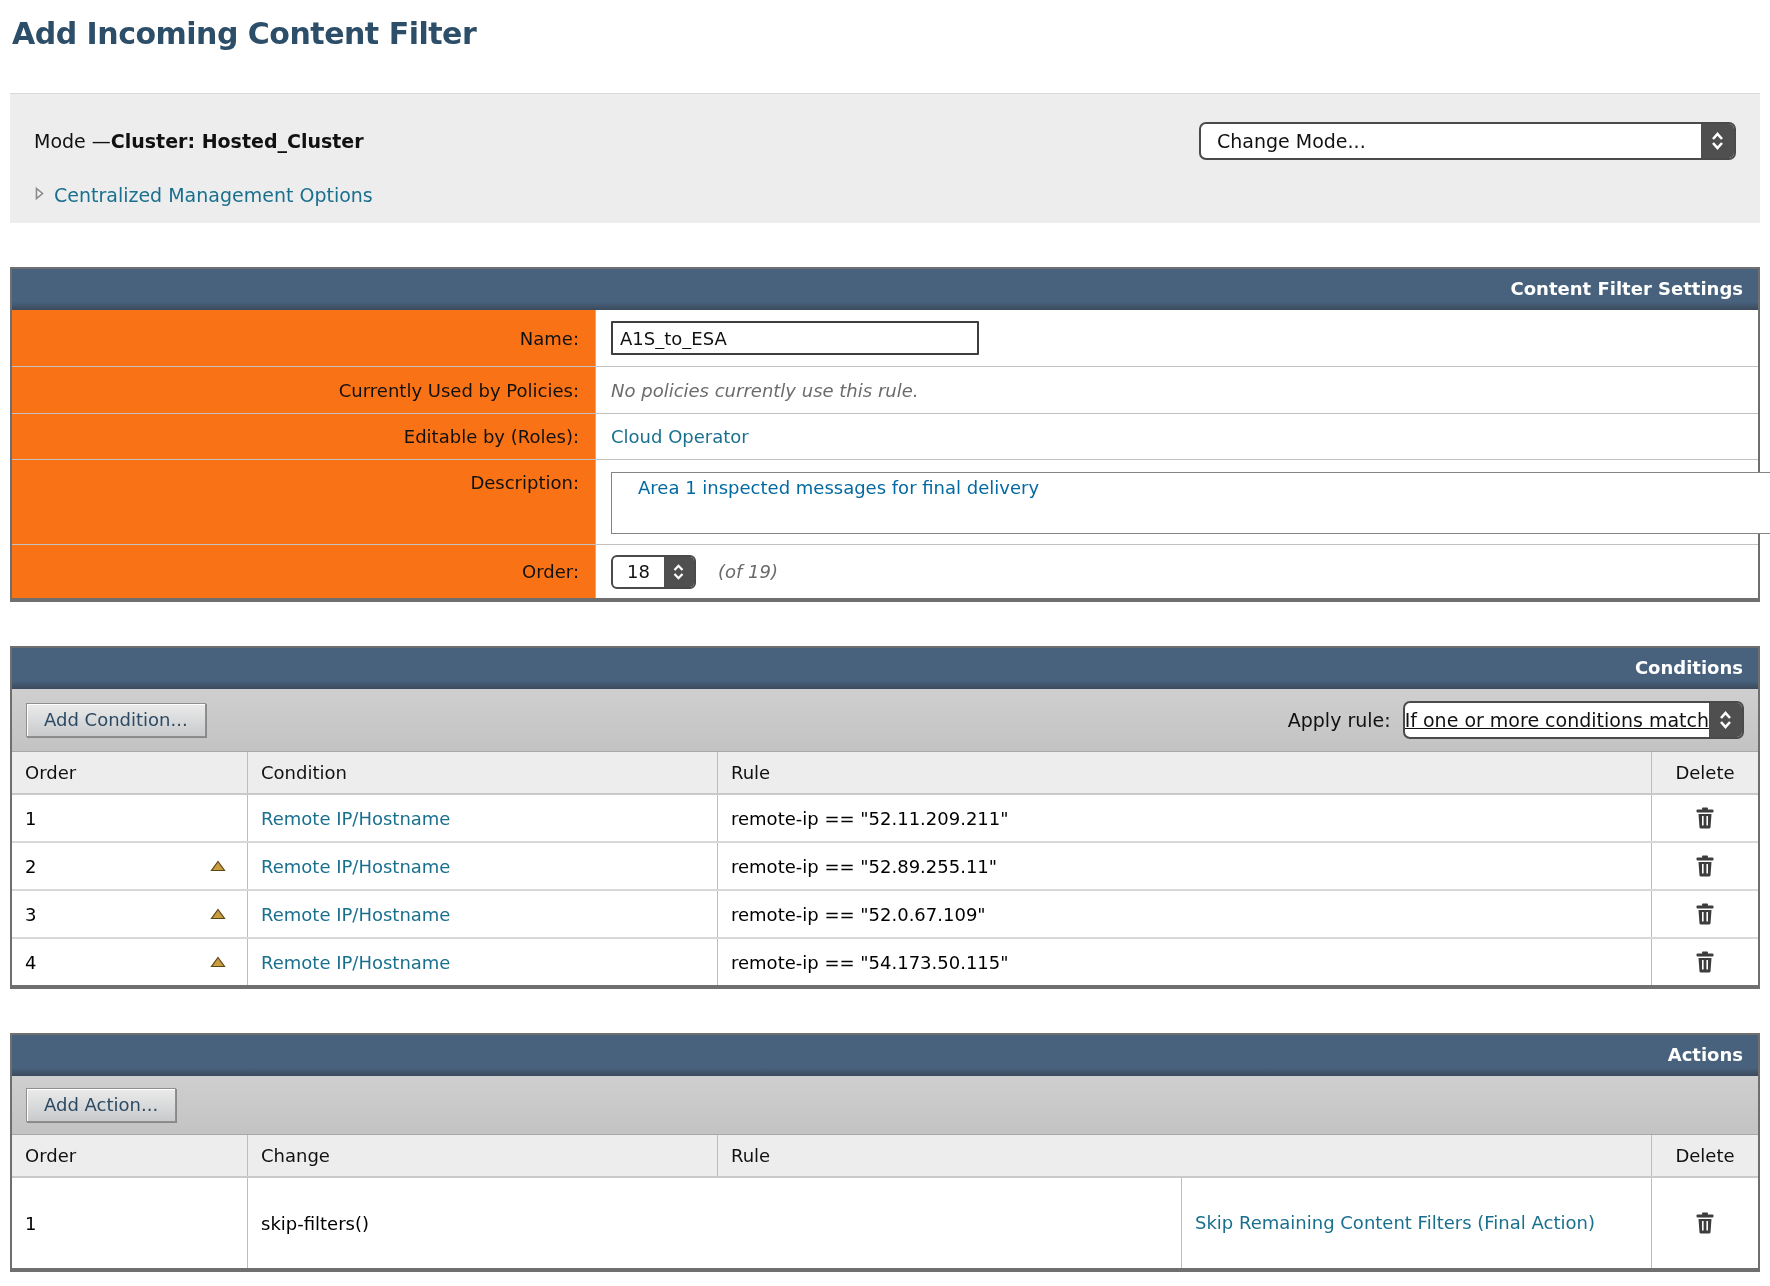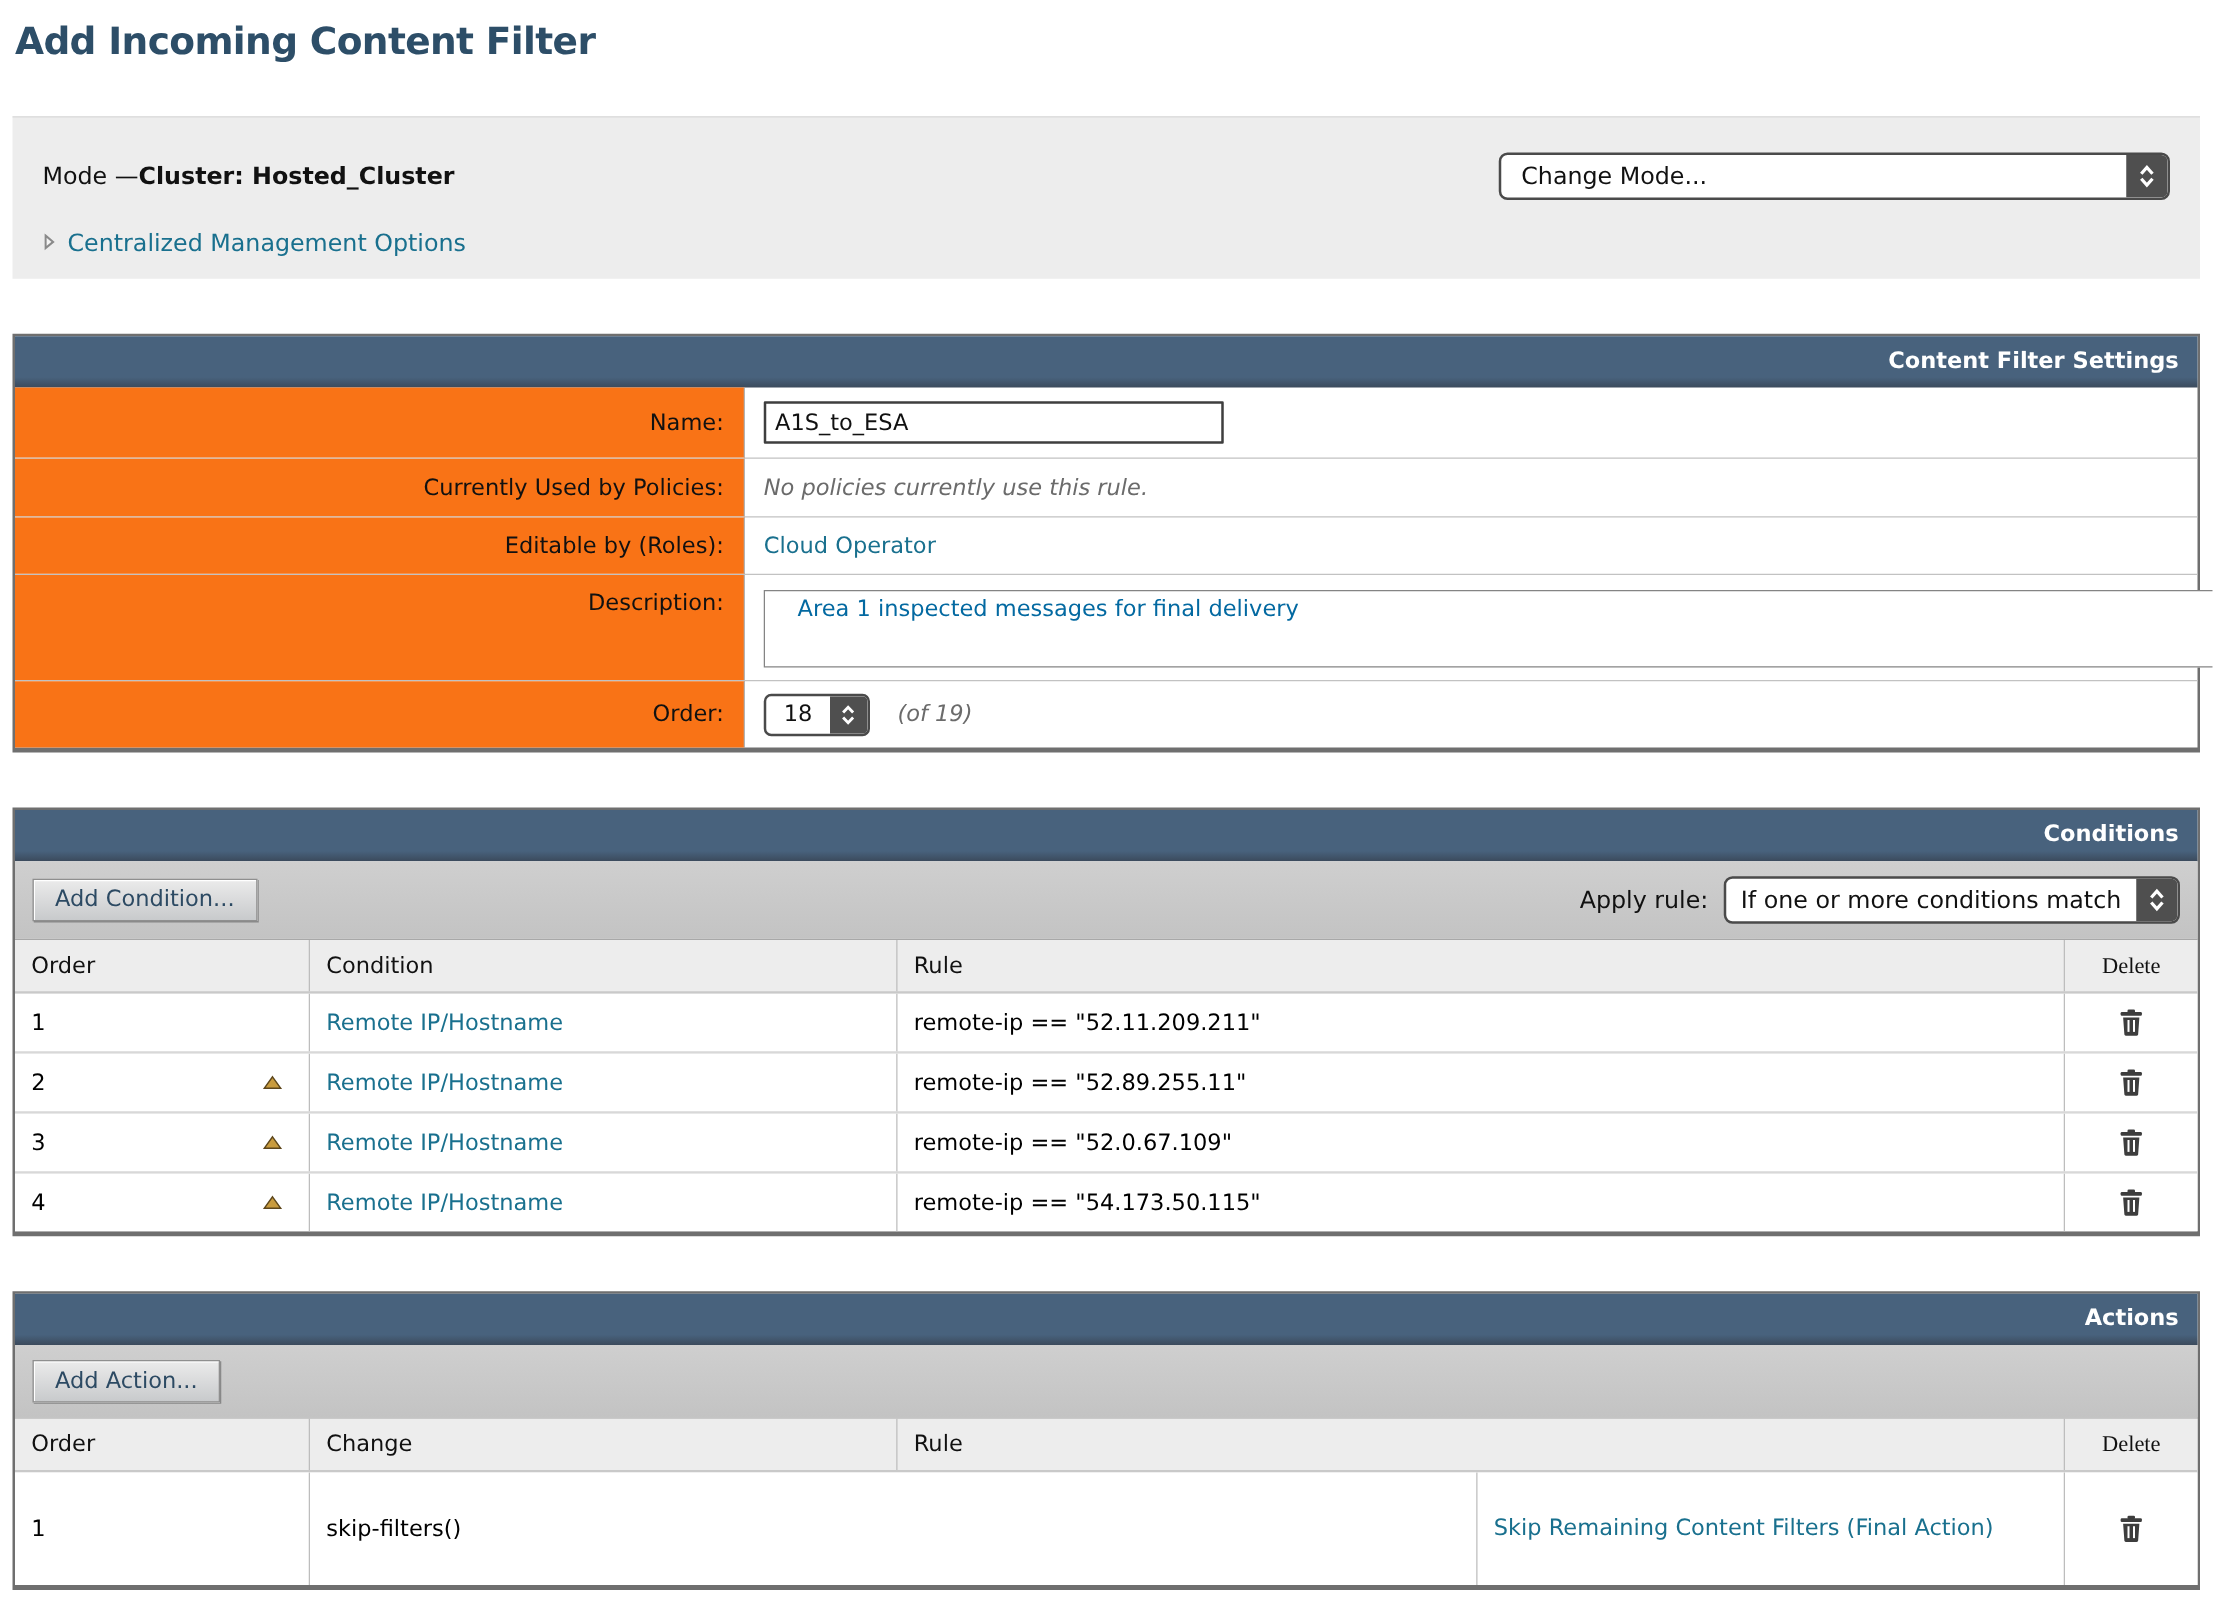--- a/index.html
+++ b/index.html
@@ -43,21 +43,21 @@
     font-size: 19px; color: #111; white-space: nowrap;
   }
   .mac-select .sel-cap {
     width: 33px; background: #4f4f4f; display: flex;
     align-items: center; justify-content: center; flex: none;
   }
   .mac-select.small { height: 34px; border-radius: 6px; }
   .mac-select.small .sel-txt { padding: 0 14px; font-size: 18px; }
   .mac-select.small .sel-cap { width: 30px; }
   .sel-wide .sel-txt { width: 500px; }
-  .apply-sel .sel-txt { padding: 0 12px; }
+  .apply-sel .sel-txt { padding: 0 0; text-decoration: underline; }
 
   
   .section {
     margin-top: 44px; border: 2px solid #6f6f6f; border-bottom-width: 4px;
     background: #fff;
   }
   .sec-header {
     background: linear-gradient(#48627d, #48627d 80%, #3b4a5c);
     color: #fff; font-weight: bold; font-size: 18px;
     padding: 9px 15px 11px 15px;
@@ -123,21 +123,21 @@
   .trow:last-child { border-bottom: none; }
   .thead { background: #ededed; border-bottom: 2px solid #c9c9c9; }
   .cell {
     padding: 10px 13px; font-size: 18px; display: flex; align-items: center;
     border-right: 1px solid #bdbdbd;
   }
   .cell:last-child { border-right: none; }
   .c-order { width: 236px; flex: none; justify-content: space-between; }
   .c-cond  { width: 470px; flex: none; }
   .c-rule  { flex: 1; }
-  .c-del   { width: 106px; flex: none; justify-content: center; font-family: Liberation Serif, serif; }
+  .c-del   { width: 106px; flex: none; justify-content: center; }
   .thead .cell { font-size: 18px; color: #111; }
   .body-row { min-height: 46px; }
   .up-arrow { margin-right: 8px; display: inline-flex; cursor: pointer; }
   .trash-btn { background: none; border: none; cursor: pointer; display: inline-flex; padding: 2px; }
   .action-link { line-height: 1.35; max-width: 420px; display: inline-block; }
 </style>
 </head>
 <body>
 
 <div class="page">

